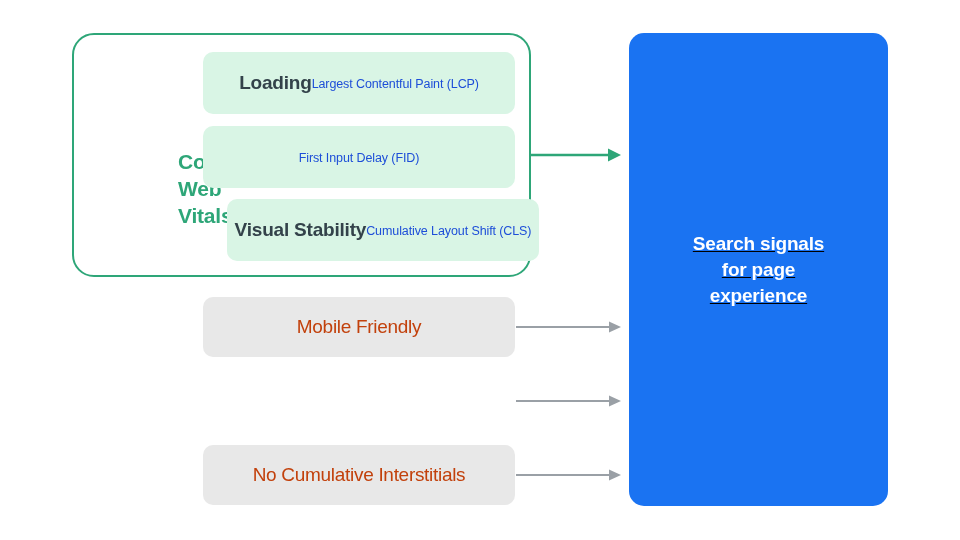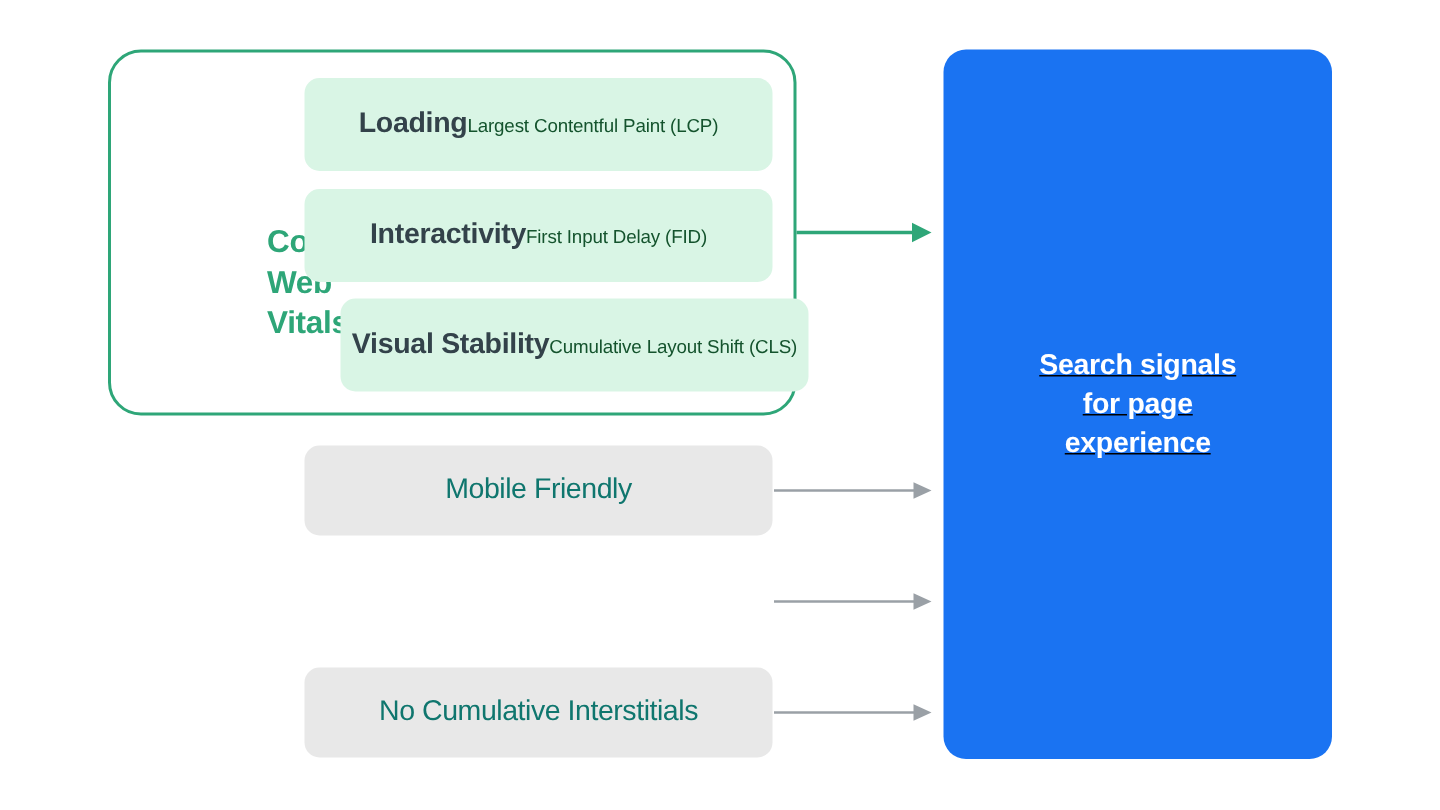--- a/index.html
+++ b/index.html
@@ -36,35 +36,35 @@
     align-items:center;justify-content:center;
   }
   .metric-card.m0{top:52px;}
   .metric-card.m1{top:126px;}
   .metric-card.m2{top:199px;margin-left:24px;}
   .metric-title{
     font-size:19px;font-weight:bold;color:#33424a;
     letter-spacing:-0.2px;line-height:22px;
   }
   .metric-sub{
-    font-size:12.5px;color:#14532d;line-height:16px;margin-top:1px;
+    font-size:12.5px;color:#1d4ed8;line-height:16px;margin-top:1px;
     letter-spacing:-0.1px;
   }
 
   
   .signal-box{
     position:absolute;left:203px;width:312px;height:60px;
     background:#e8e8e8;border-radius:10px;
     display:flex;align-items:center;justify-content:center;
   }
   .signal-box.s0{top:297px;}
   .signal-box.s1{top:371px;}
   .signal-box.s2{top:445px;}
   .signal-label{
-    font-size:19px;color:#0f766e;letter-spacing:-0.3px;
+    font-size:19px;color:#c2410c;letter-spacing:-0.3px;
   }
 
   
   .arrow-svg{position:absolute;left:0;top:0;width:960px;height:540px;pointer-events:none;}
 
   
   .result-box{
     position:absolute;left:629px;top:33px;width:259px;height:473px;
     background:#1a73f2;border-radius:15px;
     display:flex;align-items:center;justify-content:center;text-decoration:underline;
@@ -88,21 +88,20 @@
       <span>Vitals</span>
     </div>
   </div>
 
   <div class="metric-card m0">
     <div class="metric-title">Loading</div>
     <div class="metric-sub">Largest Contentful Paint (LCP)</div>
   </div>
 
   <div class="metric-card m1">
-    <div class="metric-title">Interactivity</div>
     <div class="metric-sub">First Input Delay (FID)</div>
   </div>
 
   <div class="metric-card m2">
     <div class="metric-title">Visual Stability</div>
     <div class="metric-sub">Cumulative Layout Shift (CLS)</div>
   </div>
 
   <div class="signal-box s0">
     <div class="signal-label">Mobile Friendly</div>

